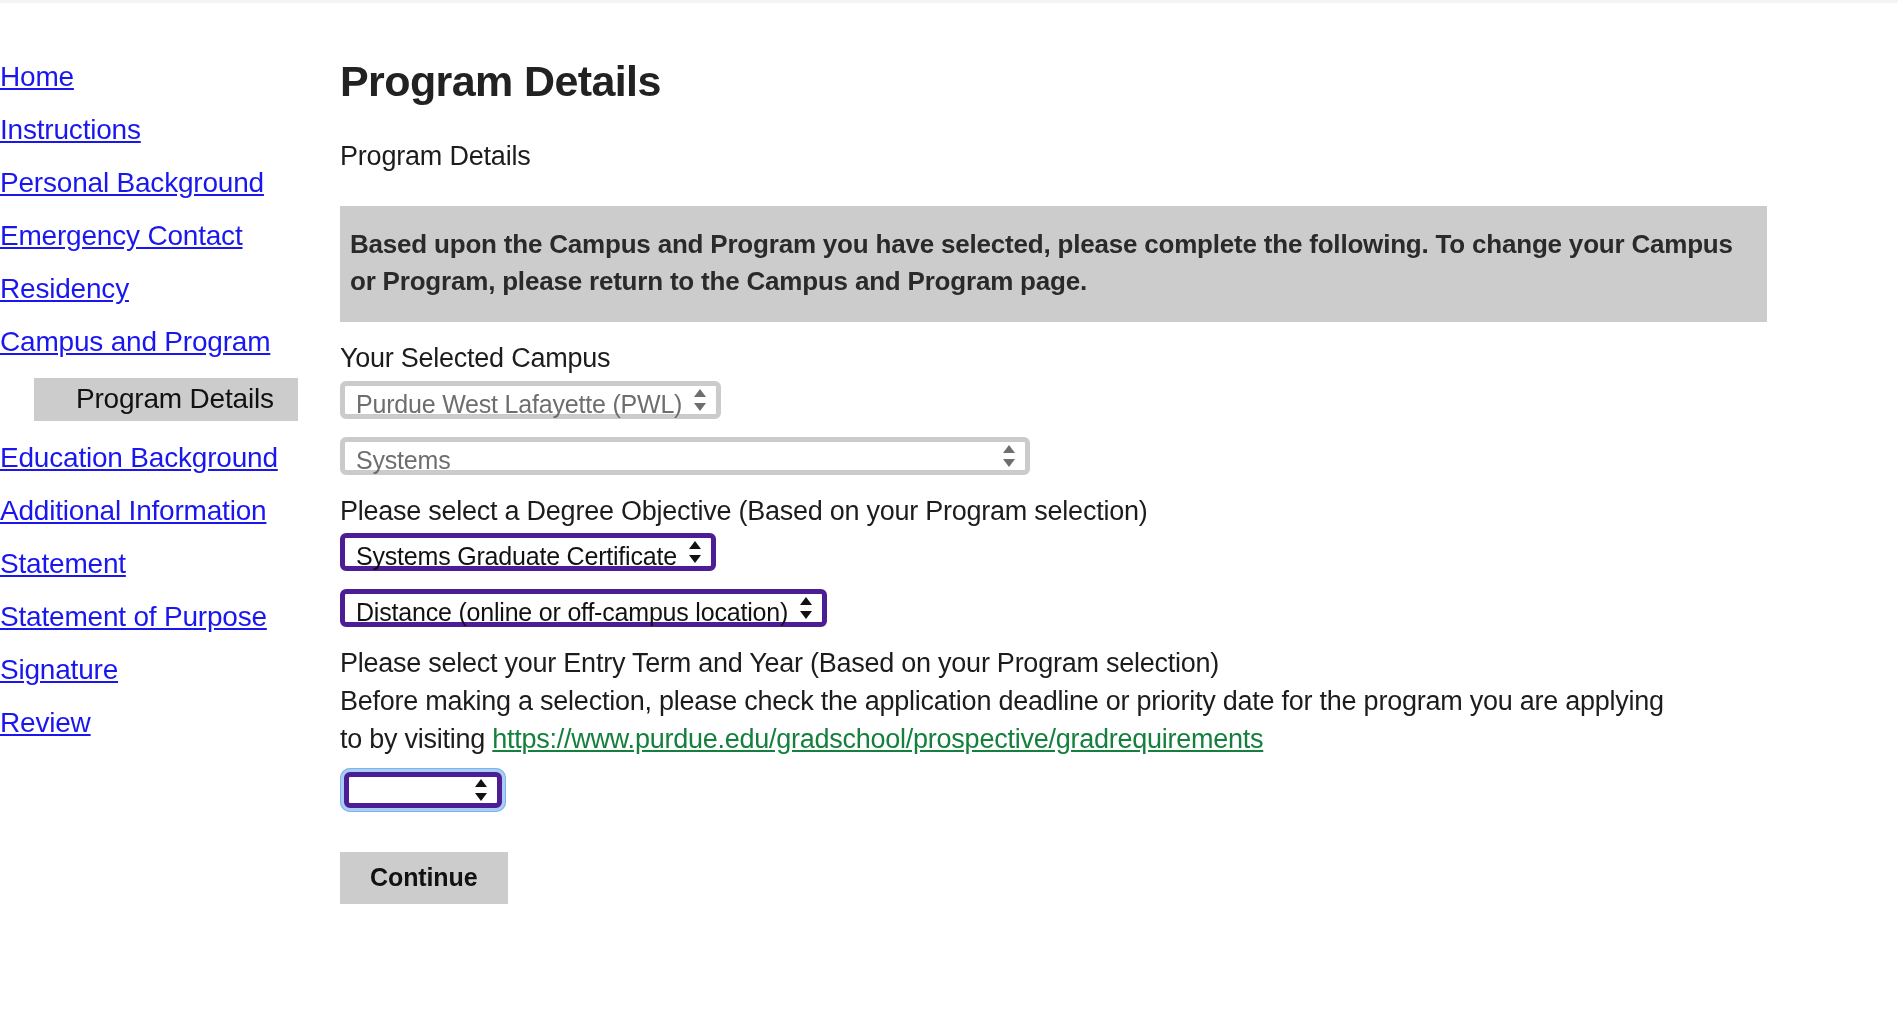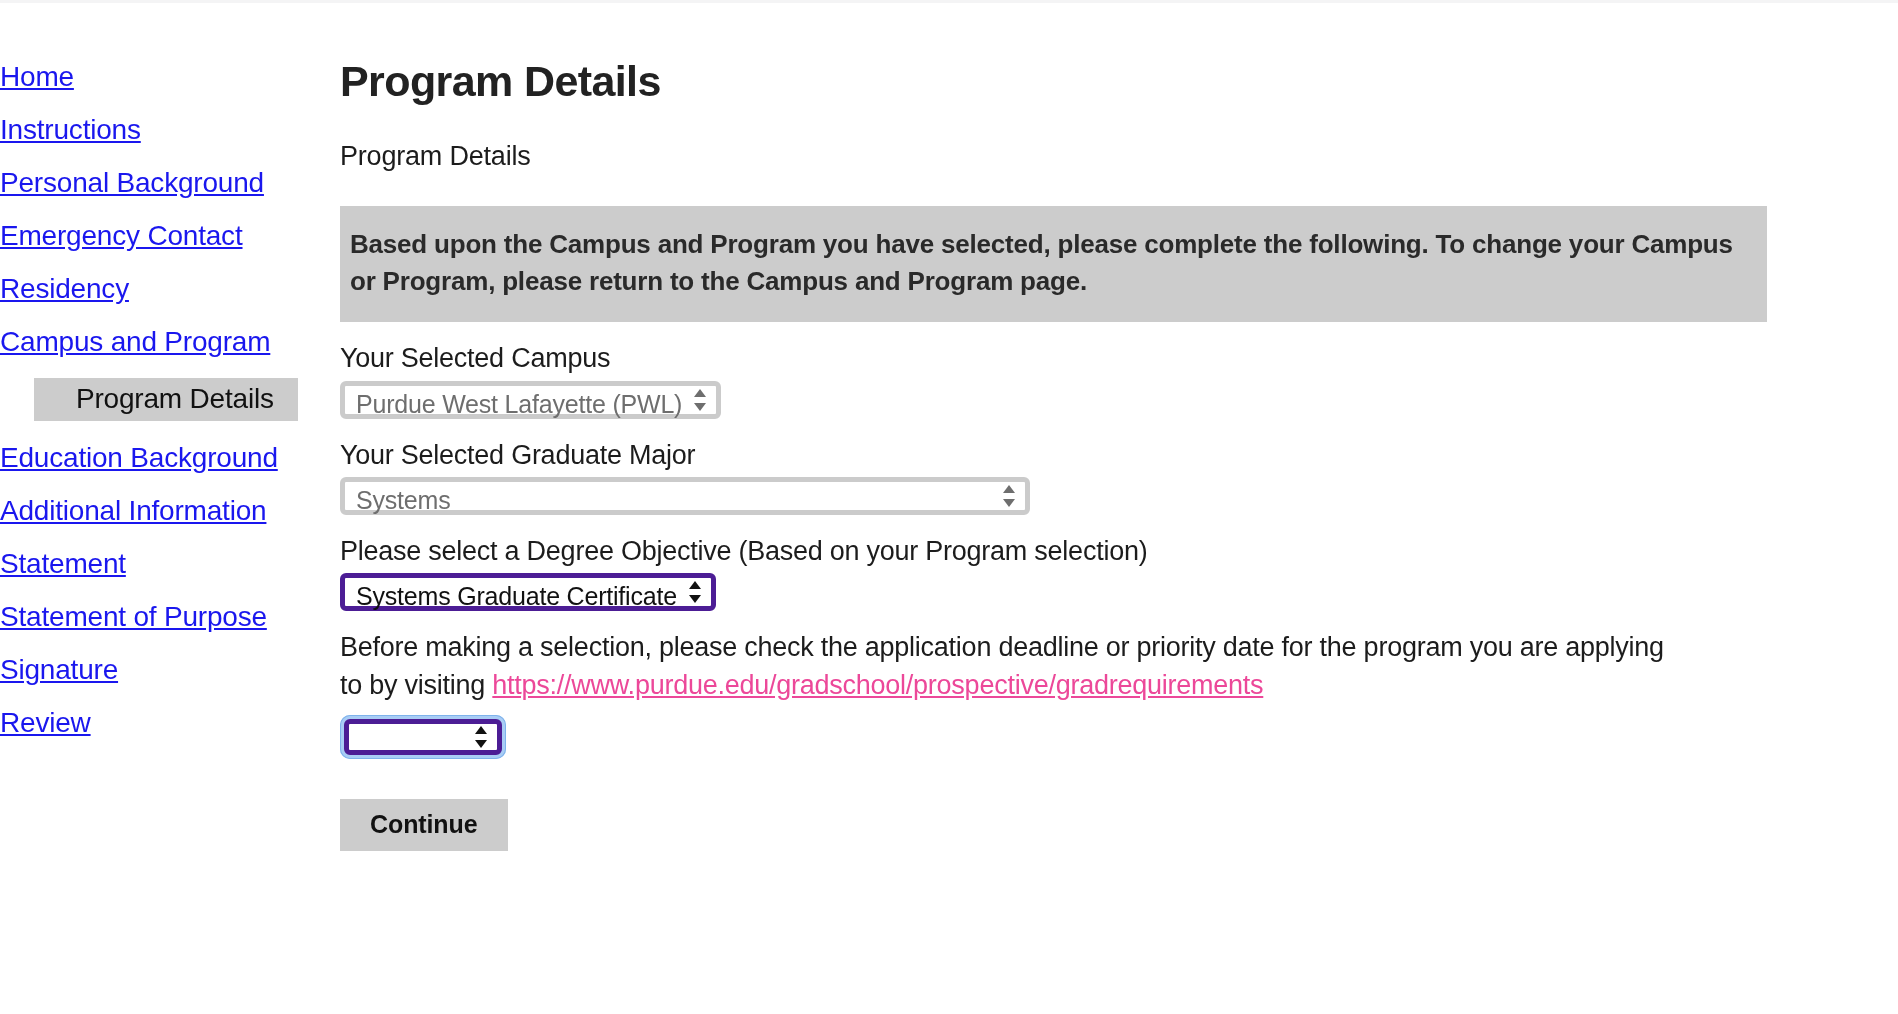--- a/index.html
+++ b/index.html
@@ -174,21 +174,21 @@
   }
   .focus-wrap {
     display: inline-block;
     padding: 4px;
     border-radius: 10px;
     background: #a9cdf5;
     box-shadow: 0 0 0 1px #7fb3ec inset;
   }
 
   .link {
-    color: #ec4899;
+    color: #15803d;
     text-decoration: underline;
     text-underline-offset: 2px;
     cursor: pointer;
   }
 
   .continue-btn {
     margin-top: 40px;
     display: inline-block;
     background: #cccccc;
     border: none;
@@ -280,43 +280,47 @@
     <div class="field">
       <div class="field-label">Your Selected Campus</div>
       <div class="select disabled">
         <span>Purdue West Lafayette (PWL)</span>
         <span class="arrows"></span>
       </div>
     </div>
 
     
     <div class="field">
-      <div class="field-label">Your Selected Graduate Major</div>
       <div class="select disabled wide">
         <span>Systems</span>
         <span class="arrows"></span>
       </div>
     </div>
 
     
     <div class="field">
       <div class="field-label">Please select a Degree Objective (Based on your Program selection)</div>
       <div class="select">
         <span>Systems Graduate Certificate</span>
         <span class="arrows"></span>
       </div>
     </div>
 
     
     <div class="field">
+      <div class="select">
+        <span>Distance (online or off-campus location)</span>
+        <span class="arrows"></span>
+      </div>
     </div>
 
     
     <div class="field">
       <div class="field-label multiline">
+        <div>Please select your Entry Term and Year (Based on your Program selection)</div>
         <div><span>Before making a selection, please check the application deadline or priority date for the program you are applying</span></div>
         <div><span>to by visiting </span><a class="link" href="#">https://www.purdue.edu/gradschool/prospective/gradrequirements</a></div>
       </div>
       <div class="spacer-sm"></div>
       <span class="focus-wrap">
         <span class="select empty-entry">
           <span></span>
           <span class="arrows"></span>
         </span>
       </span>

